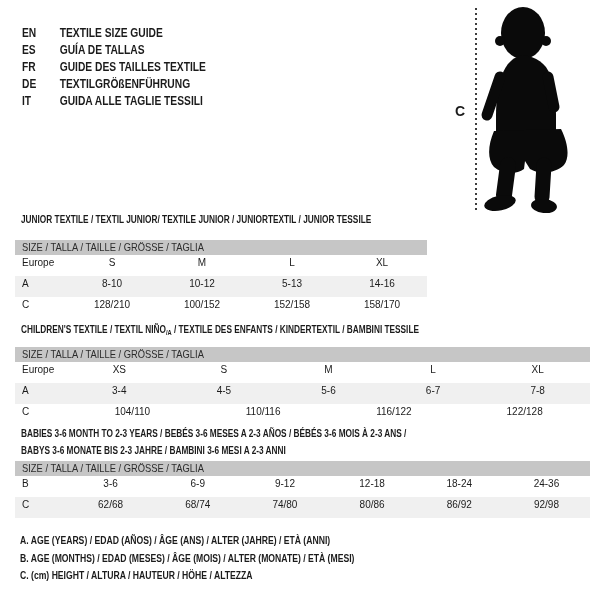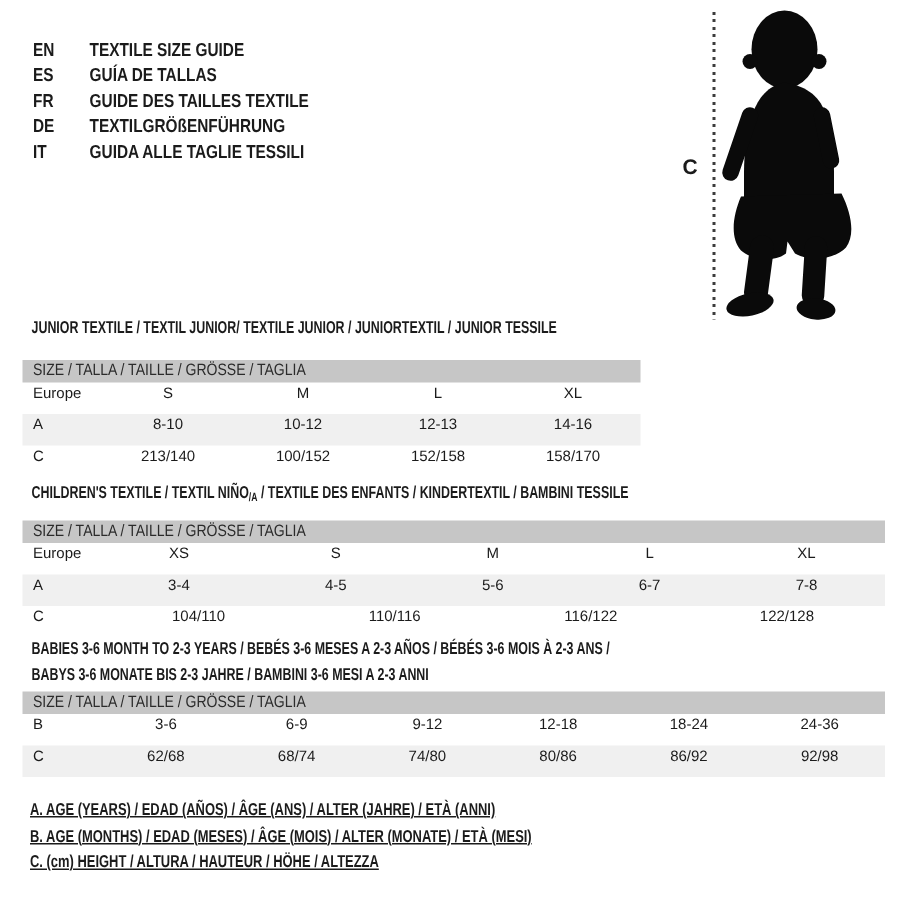--- a/index.html
+++ b/index.html
@@ -33,21 +33,21 @@
   
   .tbl{position:absolute;left:15px;}
   .size-bar{height:15px;line-height:15px;background:var(--bar,#c6c6c6);
     padding-left:7px;font-size:11px;color:#2b2b2b;}
   .trow{display:flex;height:21px;line-height:16px;font-size:10px;}
   .trow.alt{background:var(--row_alt,#f0f0f0);}
   .tlabel{width:52px;padding-left:7px;box-sizing:border-box;text-align:left;}
   .tcell{flex:1;text-align:center;}
 
   
-  .footnotes{position:absolute;left:20px;top:532px;text-decoration:underline;}
+  .footnotes{position:absolute;left:20px;top:532px;}
   .footnote{line-height:17.5px;font-size:11.5px;font-weight:bold;
     transform:scaleX(.75);transform-origin:0 50%;white-space:nowrap;}
 </style>
 </head>
 <body>
 
 <div class="page">
 
   <div class="lang-list">
     <div class="lang-row">
@@ -101,26 +101,26 @@
       <span class="tlabel">Europe</span>
       <span class="tcell">S</span>
       <span class="tcell">M</span>
       <span class="tcell">L</span>
       <span class="tcell">XL</span>
     </div>
     <div class="trow alt">
       <span class="tlabel">A</span>
       <span class="tcell">8-10</span>
       <span class="tcell">10-12</span>
-      <span class="tcell">12-13</span>
+      <span class="tcell">5-13</span>
       <span class="tcell">14-16</span>
     </div>
     <div class="trow">
       <span class="tlabel">C</span>
-      <span class="tcell">213/140</span>
+      <span class="tcell">128/210</span>
       <span class="tcell">100/152</span>
       <span class="tcell">152/158</span>
       <span class="tcell">158/170</span>
     </div>
   </div>
 
   <div class="sec-heading" style="top:323px;"><span>CHILDREN'S TEXTILE / TEXTIL NIÑO</span><sub>/A</sub><span> / TEXTILE DES ENFANTS / KINDERTEXTIL / BAMBINI TESSILE</span></div>
   <div class="tbl" style="top:347px;width:575px;">
     <div class="size-bar">
       <span class="cond sx85">SIZE / TALLA / TAILLE / GRÖSSE / TAGLIA</span>

